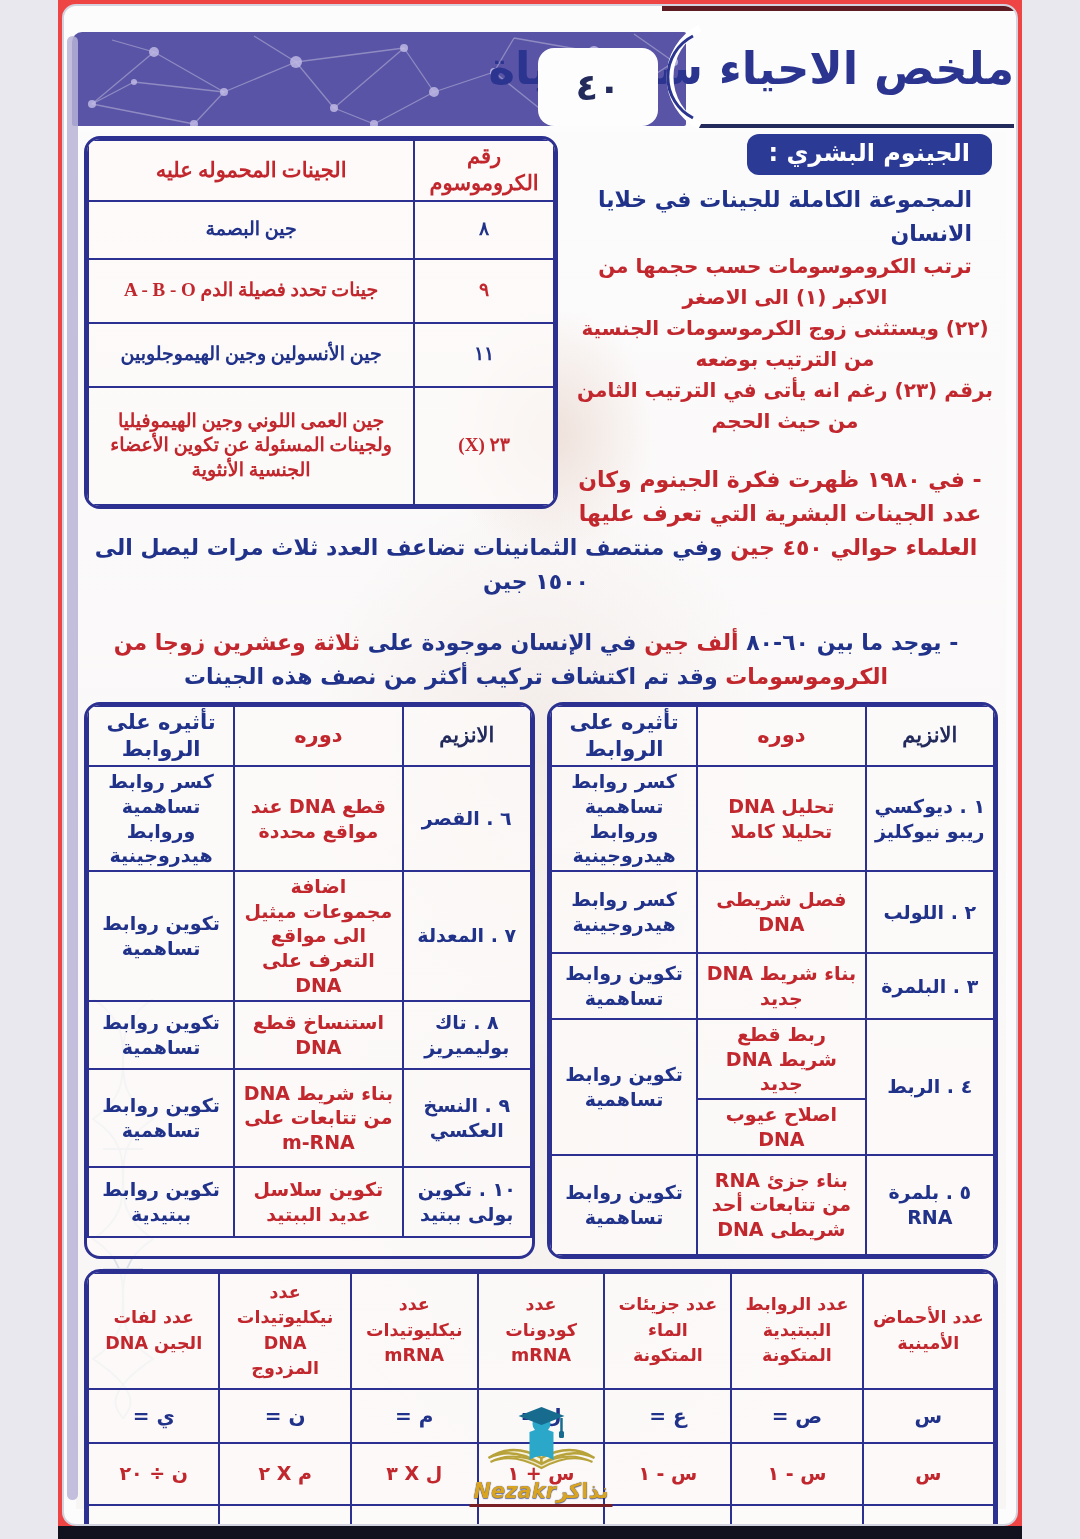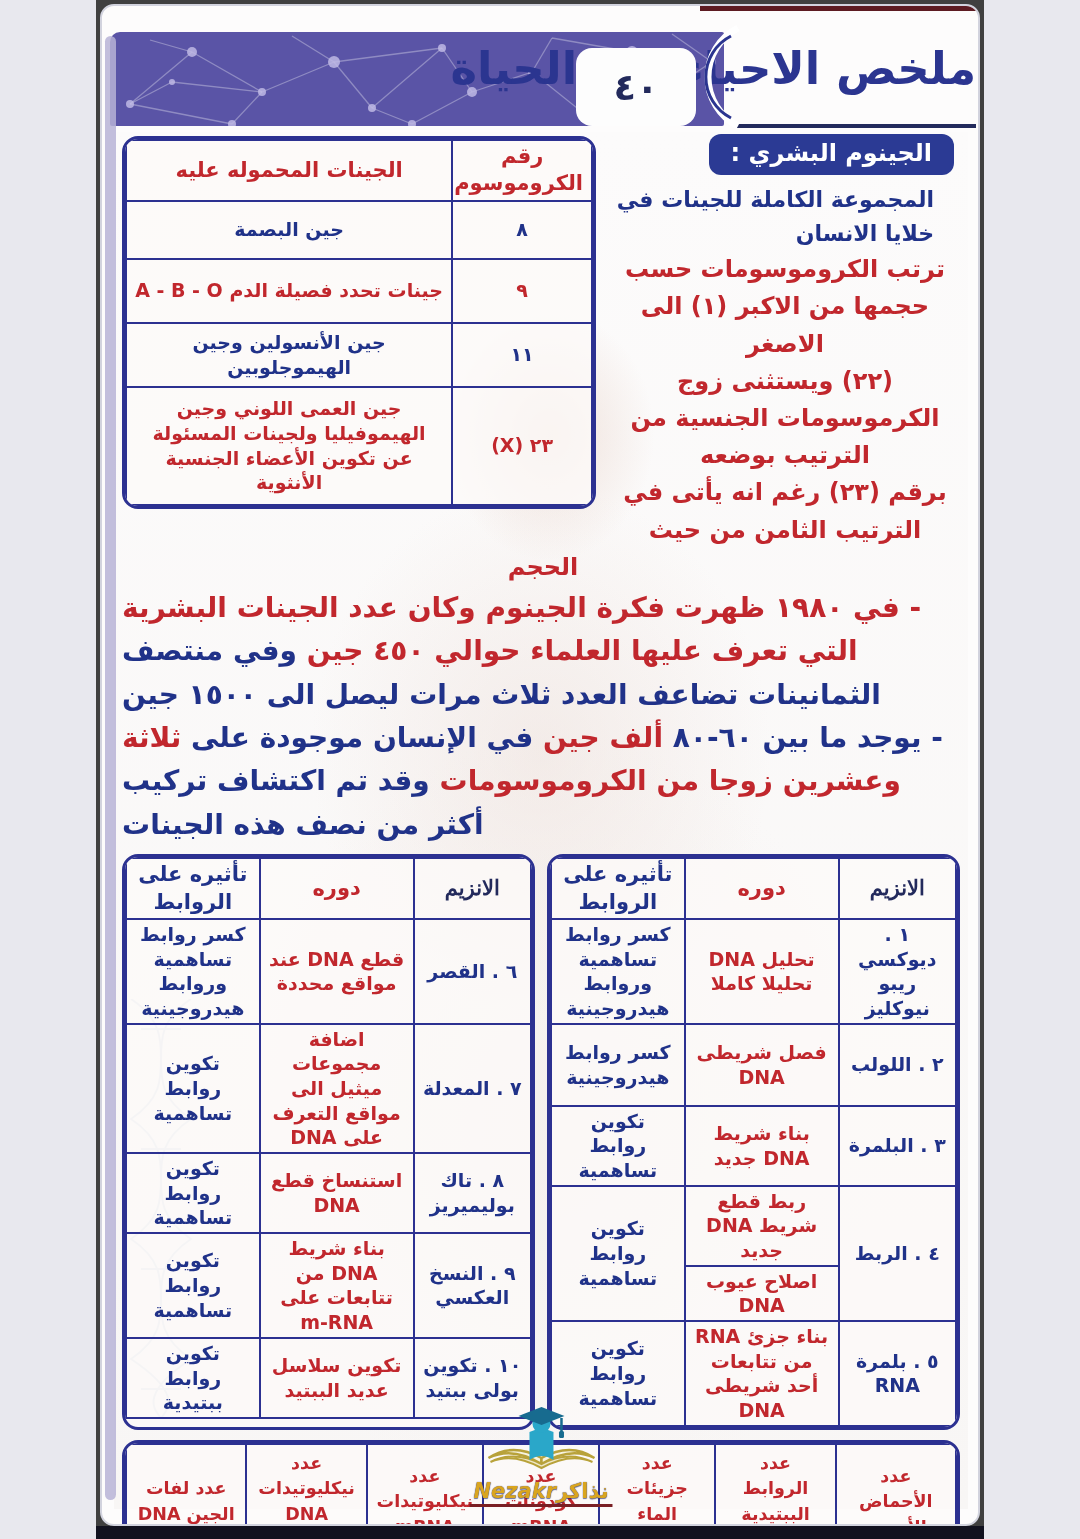--- a/index.html
+++ b/index.html
@@ -1,16 +1,16 @@
 <!DOCTYPE html>
 <html lang="ar"><head>
 <meta charset="utf-8">
 <style>
   html,body{margin:0;padding:0;background:#e8e8ee;}
-  .page{width:888px;height:1539px;position:relative;background:#404040;overflow:hidden;
+  .page{width:964px;height:1539px;position:relative;background:#ef4444;overflow:hidden;
         font-family:"DejaVu Sans",sans-serif;margin:0 auto;}
   .frame{position:absolute;inset:4px 4px 13px 4px;border:2px solid #d2d3de;border-radius:14px;
          overflow:hidden;background:#fdfcfc;}
   .left-edge{position:absolute;left:3px;top:30px;bottom:24px;width:11px;background:#b7b3d6;
              border-radius:8px;opacity:.85;z-index:3;}
   .bottom-bar{position:absolute;left:0;right:0;bottom:0;height:13px;background:#12121f;z-index:5;}
 
   
   .header{position:relative;height:122px;z-index:2;}
   .top-line{position:absolute;top:0;left:598px;right:0;height:5px;background:#5d1b22;}
@@ -35,26 +35,26 @@
       radial-gradient(ellipse 430px 520px at 52% 72%, rgba(241,233,229,.55), transparent 75%),
       linear-gradient(#fcfbfb,#f8f6f5);}
   .dna-doodle{position:absolute;left:2px;bottom:90px;opacity:.28;z-index:0;}
 
   .c-red{color:#c1272d;}
   .c-blue{color:#203289;}
   .c-navy{color:#232a5c;font-family:Liberation Serif, serif;}
 
   
   .top-section{position:relative;overflow:hidden;margin-bottom:8px;}
-  .chromo-wrap{float:left;width:468px;margin:4px 14px 6px 0;}
+  .chromo-wrap{float:left;width:468px;margin:4px 14px 6px 0;font-family:Liberation Serif, serif;}
   .genome-badge{display:inline-block;background:#2b3a94;color:#fff;font-size:24px;font-weight:800;
                 border-radius:12px;padding:5px 22px 8px;margin:2px 6px 8px 0;}
-  .g-line{font-size:24px;font-weight:700;text-align:center;line-height:1.55;padding-left:4px;}
+  .g-line{font-size:20px;font-weight:700;text-align:center;line-height:1.55;padding-left:4px;}
   .g-line.first{font-size:22px;text-align:right;padding-right:26px;}
-  .g-bullet{font-size:28px;font-weight:700;text-align:left;line-height:1.55;padding-right:10px;}
+  .g-bullet{font-size:22px;font-weight:700;text-align:center;line-height:1.55;padding-right:10px;margin-top:26px;}
 
   
   .tbl-wrap{border:3px solid #2c3191;border-radius:16px;overflow:hidden;
             background:rgba(253,250,248,.78);position:relative;z-index:1;}
   table{border-collapse:collapse;width:100%;table-layout:fixed;}
   th,td{border:2px solid #2c3191;text-align:center;vertical-align:middle;
         font-weight:700;padding:2px 8px;line-height:1.3;}
   th{font-size:20px;}
   td{font-size:19px;}
 

